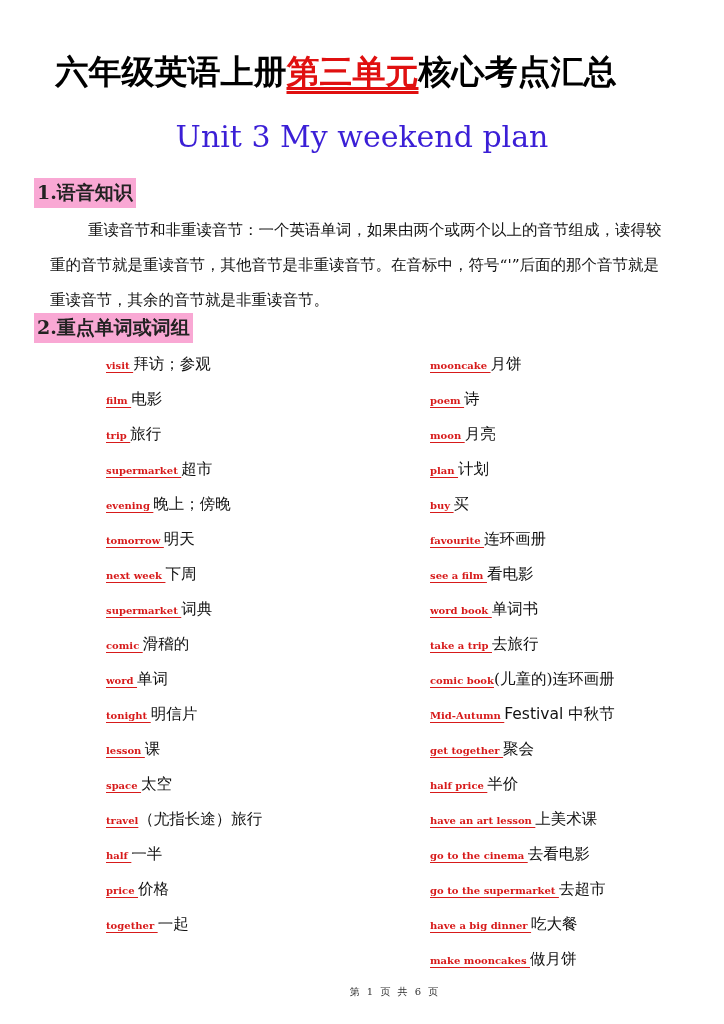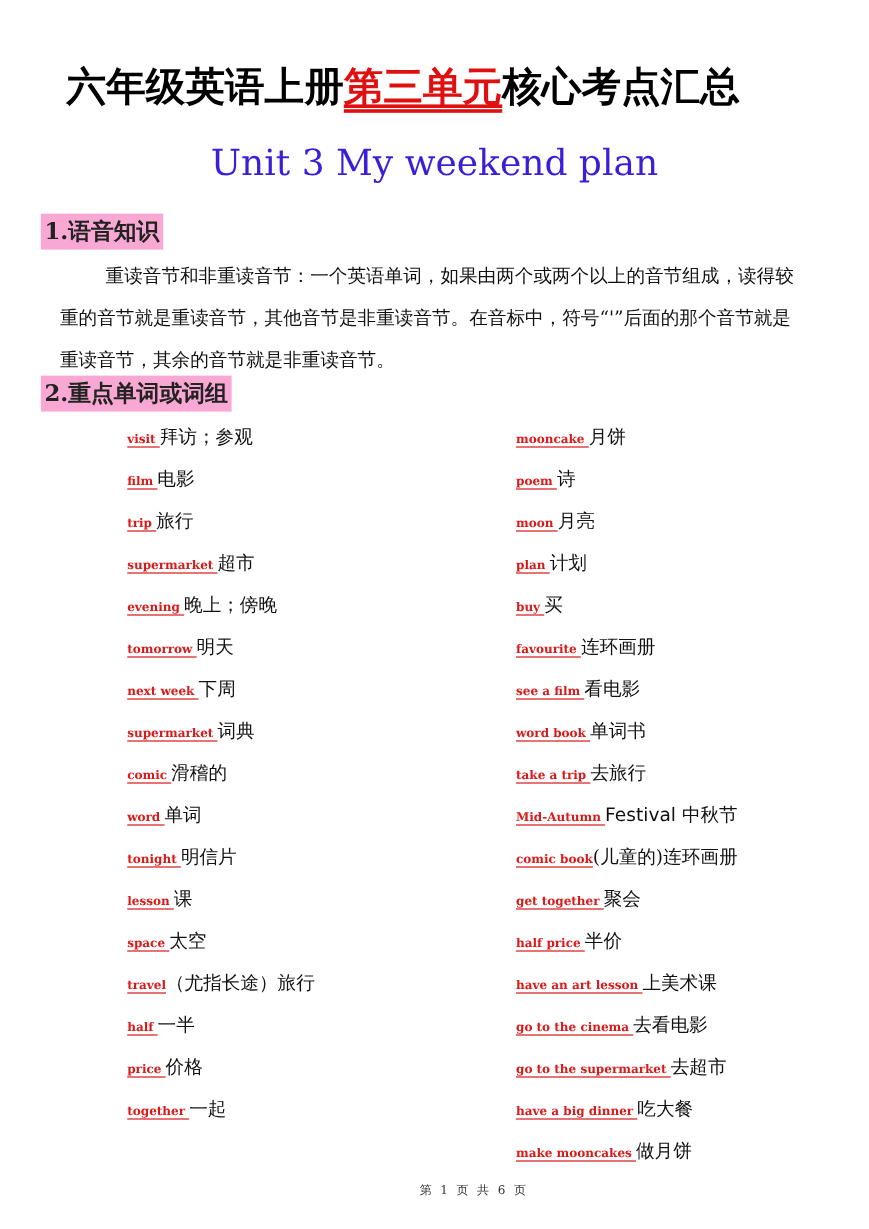--- a/index.html
+++ b/index.html
@@ -87,22 +87,22 @@
 <div class="col right">
   <div class="item"><span class="en">mooncake </span><span class="cn">月饼</span></div>
   <div class="item"><span class="en">poem </span><span class="cn">诗</span></div>
   <div class="item"><span class="en">moon </span><span class="cn">月亮</span></div>
   <div class="item"><span class="en">plan </span><span class="cn">计划</span></div>
   <div class="item"><span class="en">buy </span><span class="cn">买</span></div>
   <div class="item"><span class="en">favourite </span><span class="cn">连环画册</span></div>
   <div class="item"><span class="en">see a film </span><span class="cn">看电影</span></div>
   <div class="item"><span class="en">word book </span><span class="cn">单词书</span></div>
   <div class="item"><span class="en">take a trip </span><span class="cn">去旅行</span></div>
+  <div class="item"><span class="en">comic book</span><span class="cn">(儿童的)连环画册</span></div>
   <div class="item"><span class="en">Mid-Autumn </span><span class="cn plain-en">Festival 中秋节</span></div>
-  <div class="item"><span class="en">comic book</span><span class="cn">(儿童的)连环画册</span></div>
   <div class="item"><span class="en">get together </span><span class="cn">聚会</span></div>
   <div class="item"><span class="en">half price </span><span class="cn">半价</span></div>
   <div class="item"><span class="en">have an art lesson </span><span class="cn">上美术课</span></div>
   <div class="item"><span class="en">go to the cinema </span><span class="cn">去看电影</span></div>
   <div class="item"><span class="en">go to the supermarket </span><span class="cn">去超市</span></div>
   <div class="item"><span class="en">have a big dinner </span><span class="cn">吃大餐</span></div>
   <div class="item"><span class="en">make mooncakes </span><span class="cn">做月饼</span></div>
 </div>
 
 <div class="footer">第 1 页 共 6 页</div>

